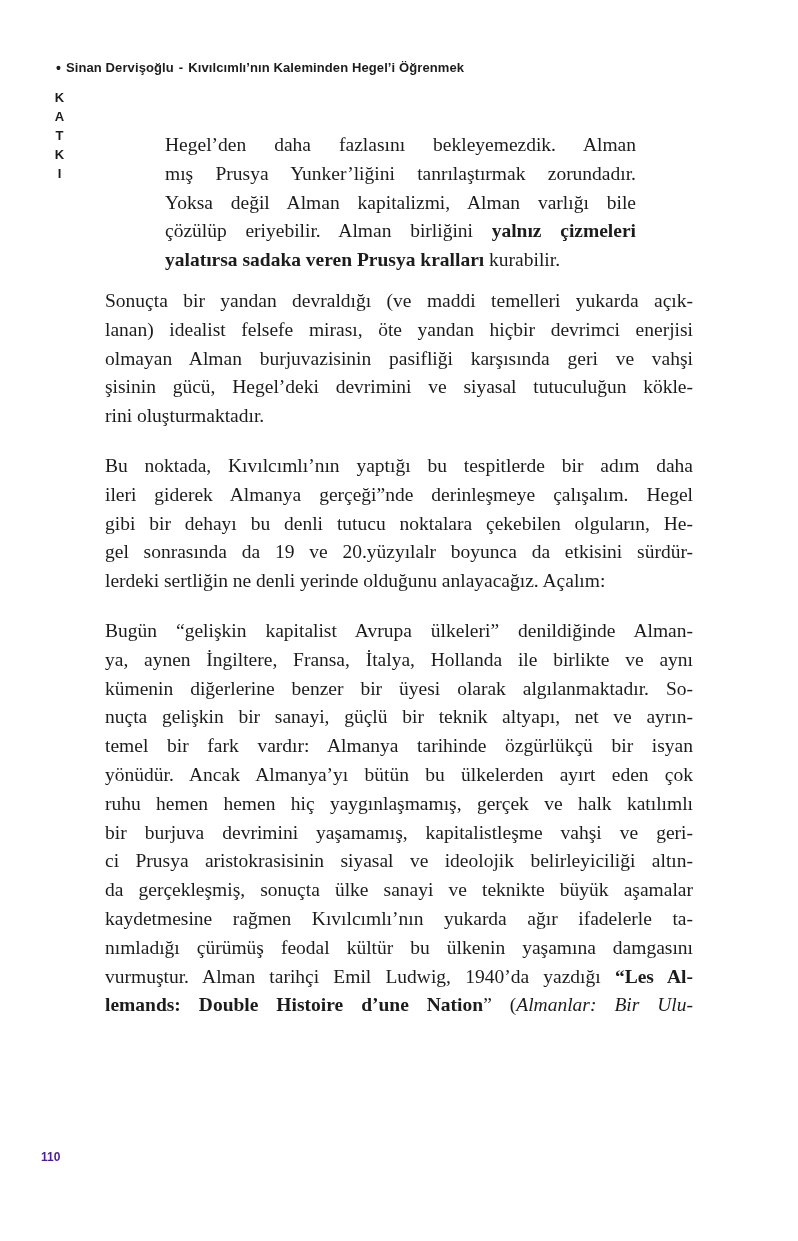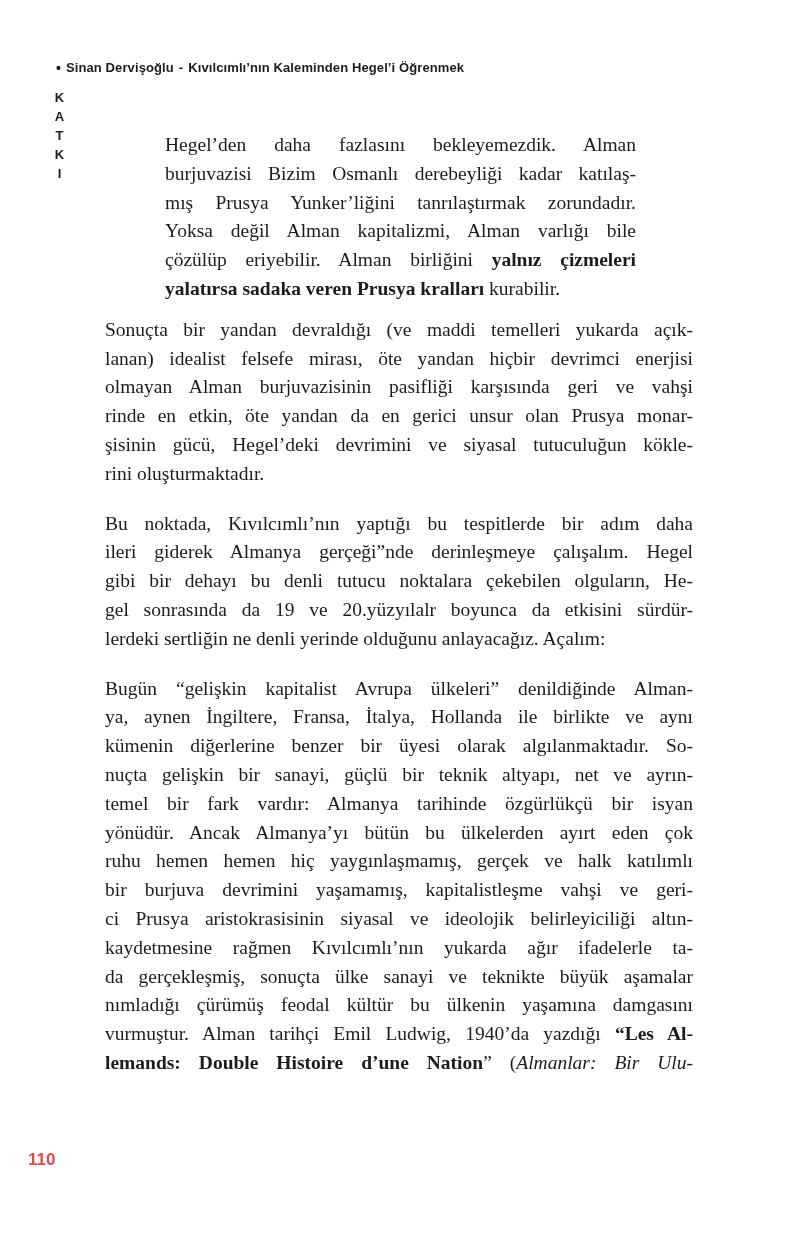--- a/index.html
+++ b/index.html
@@ -60,78 +60,76 @@
   }
   .line {
     text-align: justify;
     text-align-last: justify;
   }
   .line.last { text-align-last: left; }
   .b { font-weight: bold; }
   .i { font-style: italic; }
   .pagenum {
     position: absolute;
-    left: 28px;
+    left: 41px;
     top: 1150px;
     font-family: "Liberation Sans", sans-serif;
     font-weight: 700;
-    font-size: 17px;
-    color: #ef4444;
+    font-size: 12px;
+    color: #4c1d95;
   }
 </style>
 </head>
 <body>
 
 <div class="page">
 
   <header class="running-header">
     <span class="bullet">•</span>
     <span class="author">Sinan Dervişoğlu</span>
     <span class="sep">-</span>
     <span class="title">Kıvılcımlı’nın Kaleminden Hegel’i Öğrenmek</span>
   </header>
 
   <div class="katki">KATKI</div>
 
   <main class="text-column">
       <div class="block quote">
         <div class="line"><span>Hegel’den daha fazlasını bekleyemezdik. Alman</span></div>
-        <div class="line"><span>burjuvazisi Bizim Osmanlı derebeyliği kadar katılaş-</span></div>
         <div class="line"><span>mış Prusya Yunker’liğini tanrılaştırmak zorundadır.</span></div>
         <div class="line"><span>Yoksa değil Alman kapitalizmi, Alman varlığı bile</span></div>
         <div class="line"><span>çözülüp eriyebilir. Alman birliğini </span><span class="b">yalnız çizmeleri</span></div>
         <div class="line last"><span class="b">yalatırsa sadaka veren Prusya kralları</span><span> kurabilir.</span></div>
       </div>
       <div class="block para">
         <div class="line"><span>Sonuçta bir yandan devraldığı (ve maddi temelleri yukarda açık-</span></div>
         <div class="line"><span>lanan) idealist felsefe mirası, öte yandan hiçbir devrimci enerjisi</span></div>
         <div class="line"><span>olmayan Alman burjuvazisinin pasifliği karşısında geri ve vahşi</span></div>
-        <div class="line"><span>rinde en etkin, öte yandan da en gerici unsur olan Prusya monar-</span></div>
         <div class="line"><span>şisinin gücü, Hegel’deki devrimini ve siyasal tutuculuğun kökle-</span></div>
         <div class="line last"><span>rini oluşturmaktadır.</span></div>
       </div>
       <div class="block para">
         <div class="line"><span>Bu noktada, Kıvılcımlı’nın yaptığı bu tespitlerde bir adım daha</span></div>
         <div class="line"><span>ileri giderek Almanya gerçeği”nde derinleşmeye çalışalım. Hegel</span></div>
         <div class="line"><span>gibi bir dehayı bu denli tutucu noktalara çekebilen olguların, He-</span></div>
         <div class="line"><span>gel sonrasında da 19 ve 20.yüzyılalr boyunca da etkisini sürdür-</span></div>
         <div class="line last"><span>lerdeki sertliğin ne denli yerinde olduğunu anlayacağız. Açalım:</span></div>
       </div>
       <div class="block para">
         <div class="line"><span>Bugün “gelişkin kapitalist Avrupa ülkeleri” denildiğinde Alman-</span></div>
         <div class="line"><span>ya, aynen İngiltere, Fransa, İtalya, Hollanda ile birlikte ve aynı</span></div>
         <div class="line"><span>kümenin diğerlerine benzer bir üyesi olarak algılanmaktadır. So-</span></div>
         <div class="line"><span>nuçta gelişkin bir sanayi, güçlü bir teknik altyapı, net ve ayrın-</span></div>
         <div class="line"><span>temel bir fark vardır: Almanya tarihinde özgürlükçü bir isyan</span></div>
         <div class="line"><span>yönüdür. Ancak Almanya’yı bütün bu ülkelerden ayırt eden çok</span></div>
         <div class="line"><span>ruhu hemen hemen hiç yaygınlaşmamış, gerçek ve halk katılımlı</span></div>
         <div class="line"><span>bir burjuva devrimini yaşamamış, kapitalistleşme vahşi ve geri-</span></div>
         <div class="line"><span>ci Prusya aristokrasisinin siyasal ve ideolojik belirleyiciliği altın-</span></div>
+        <div class="line"><span>da gerçekleşmiş, sonuçta ülke sanayi ve teknikte büyük aşamalar</span></div>
         <div class="line"><span>kaydetmesine rağmen Kıvılcımlı’nın yukarda ağır ifadelerle ta-</span></div>
-        <div class="line"><span>da gerçekleşmiş, sonuçta ülke sanayi ve teknikte büyük aşamalar</span></div>
         <div class="line"><span>nımladığı çürümüş feodal kültür bu ülkenin yaşamına damgasını</span></div>
         <div class="line"><span>vurmuştur. Alman tarihçi Emil Ludwig, 1940’da yazdığı </span><span class="b">“Les Al-</span></div>
         <div class="line"><span class="b">lemands: Double Histoire d’une Nation</span><span>” (</span><span class="i">Almanlar: Bir Ulu-</span></div>
       </div>
     </main>
 
   <div class="pagenum">110</div>
 
 </div>
 

